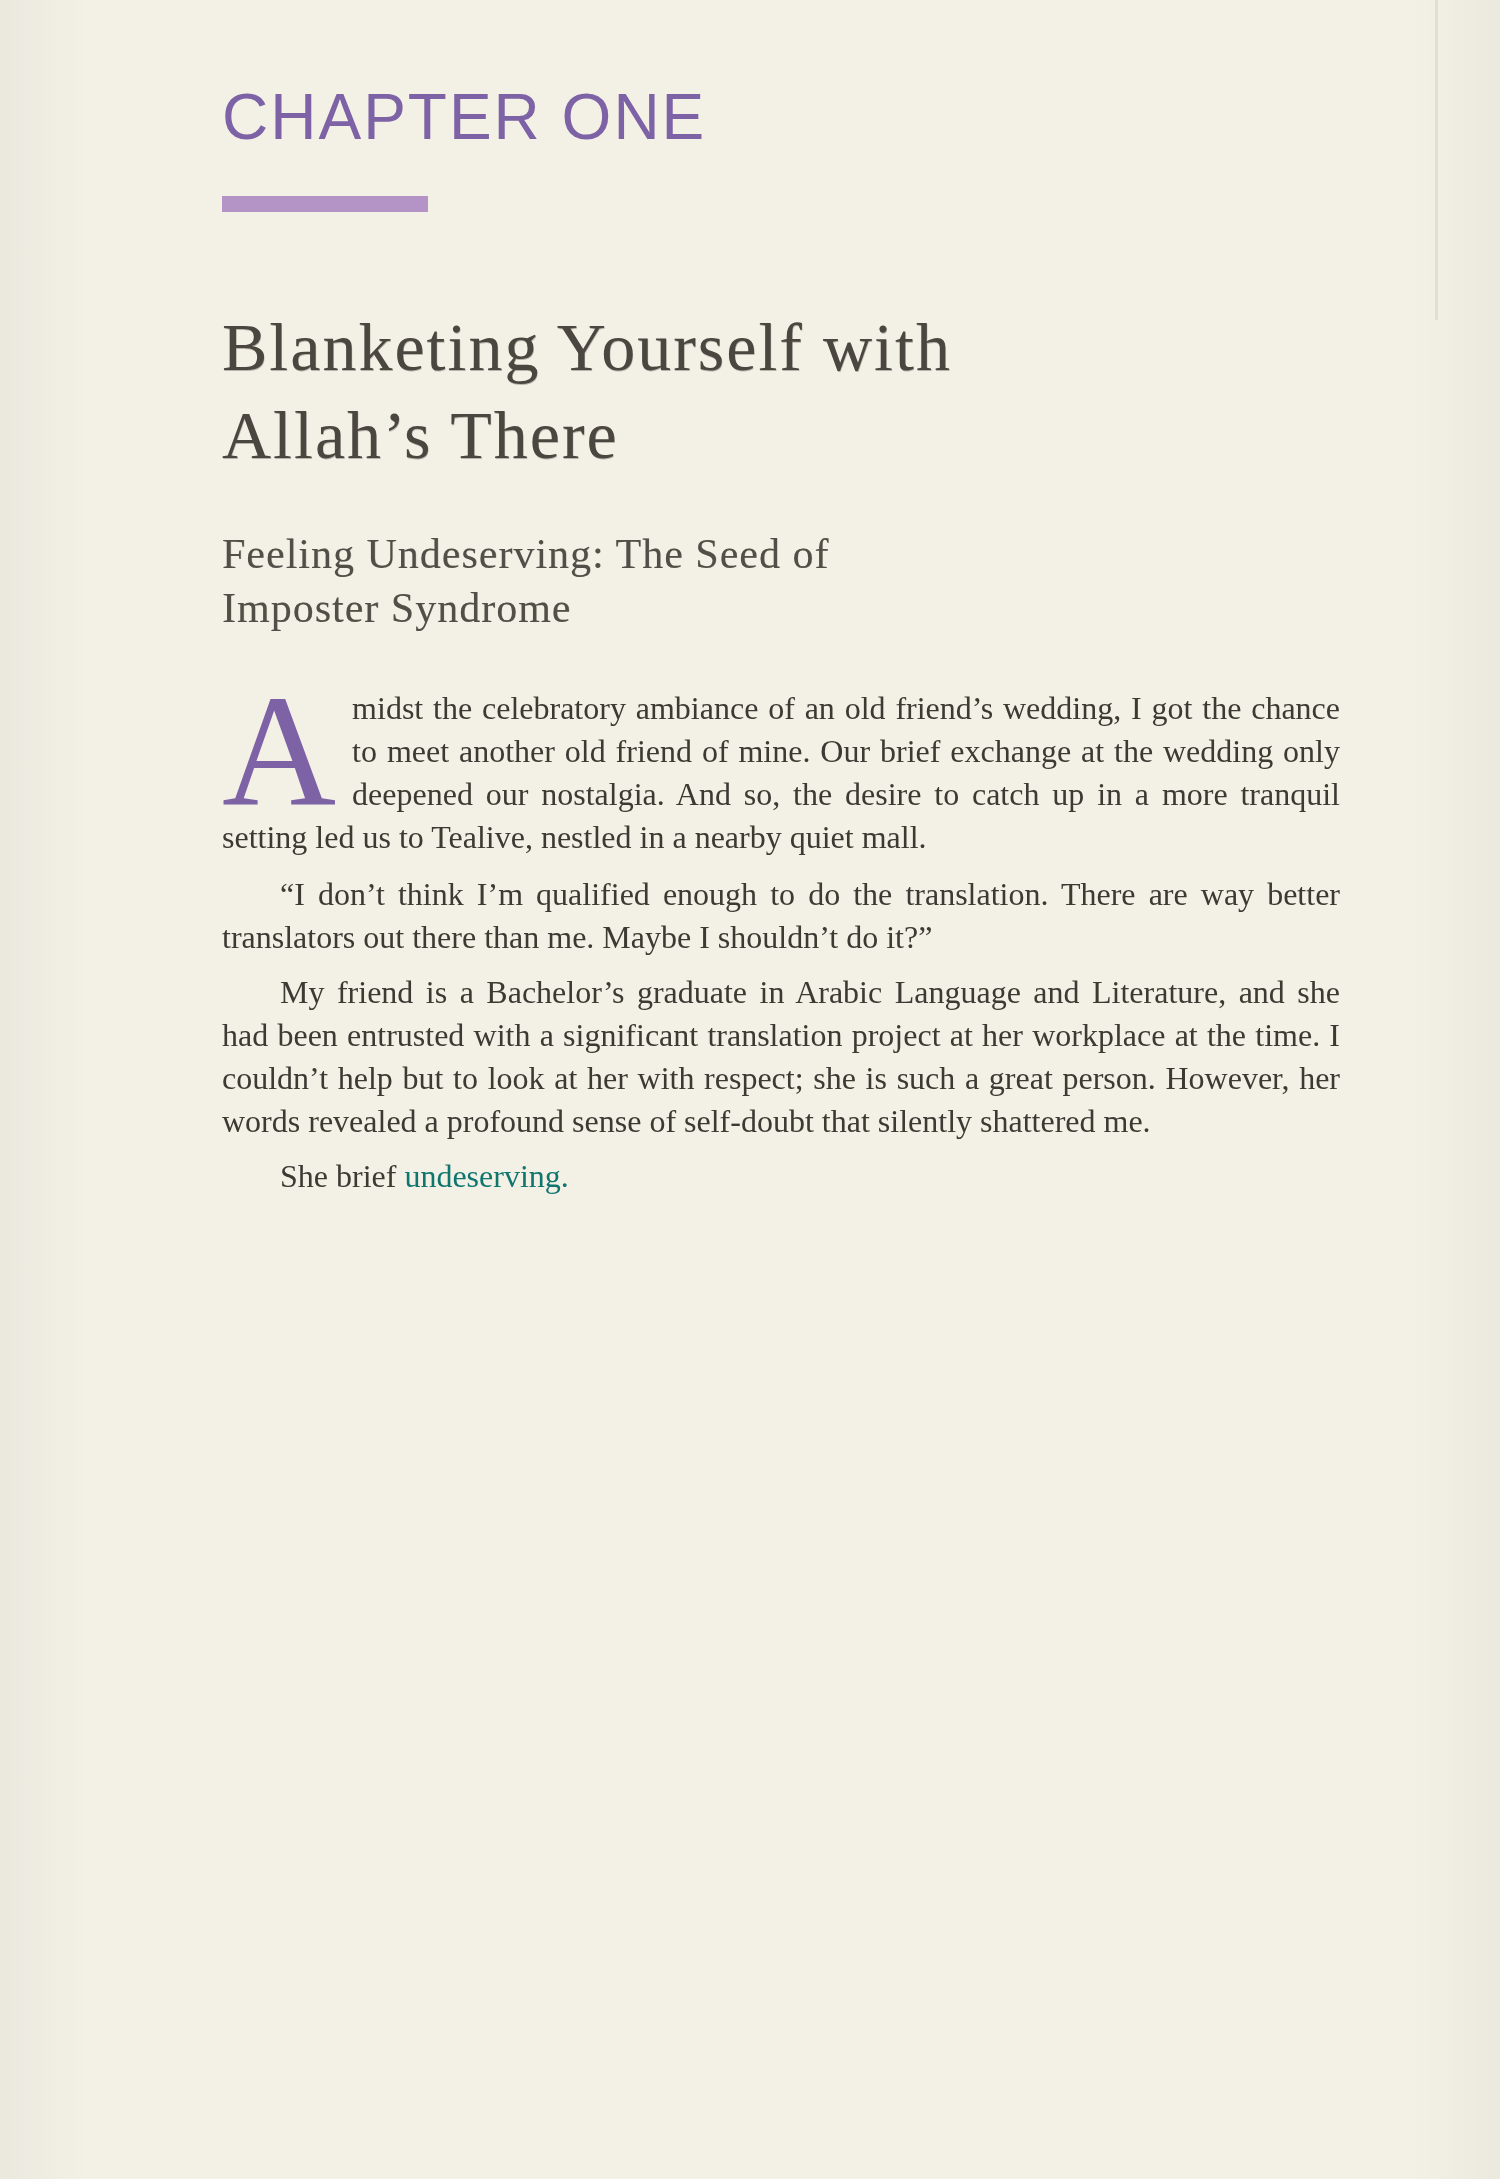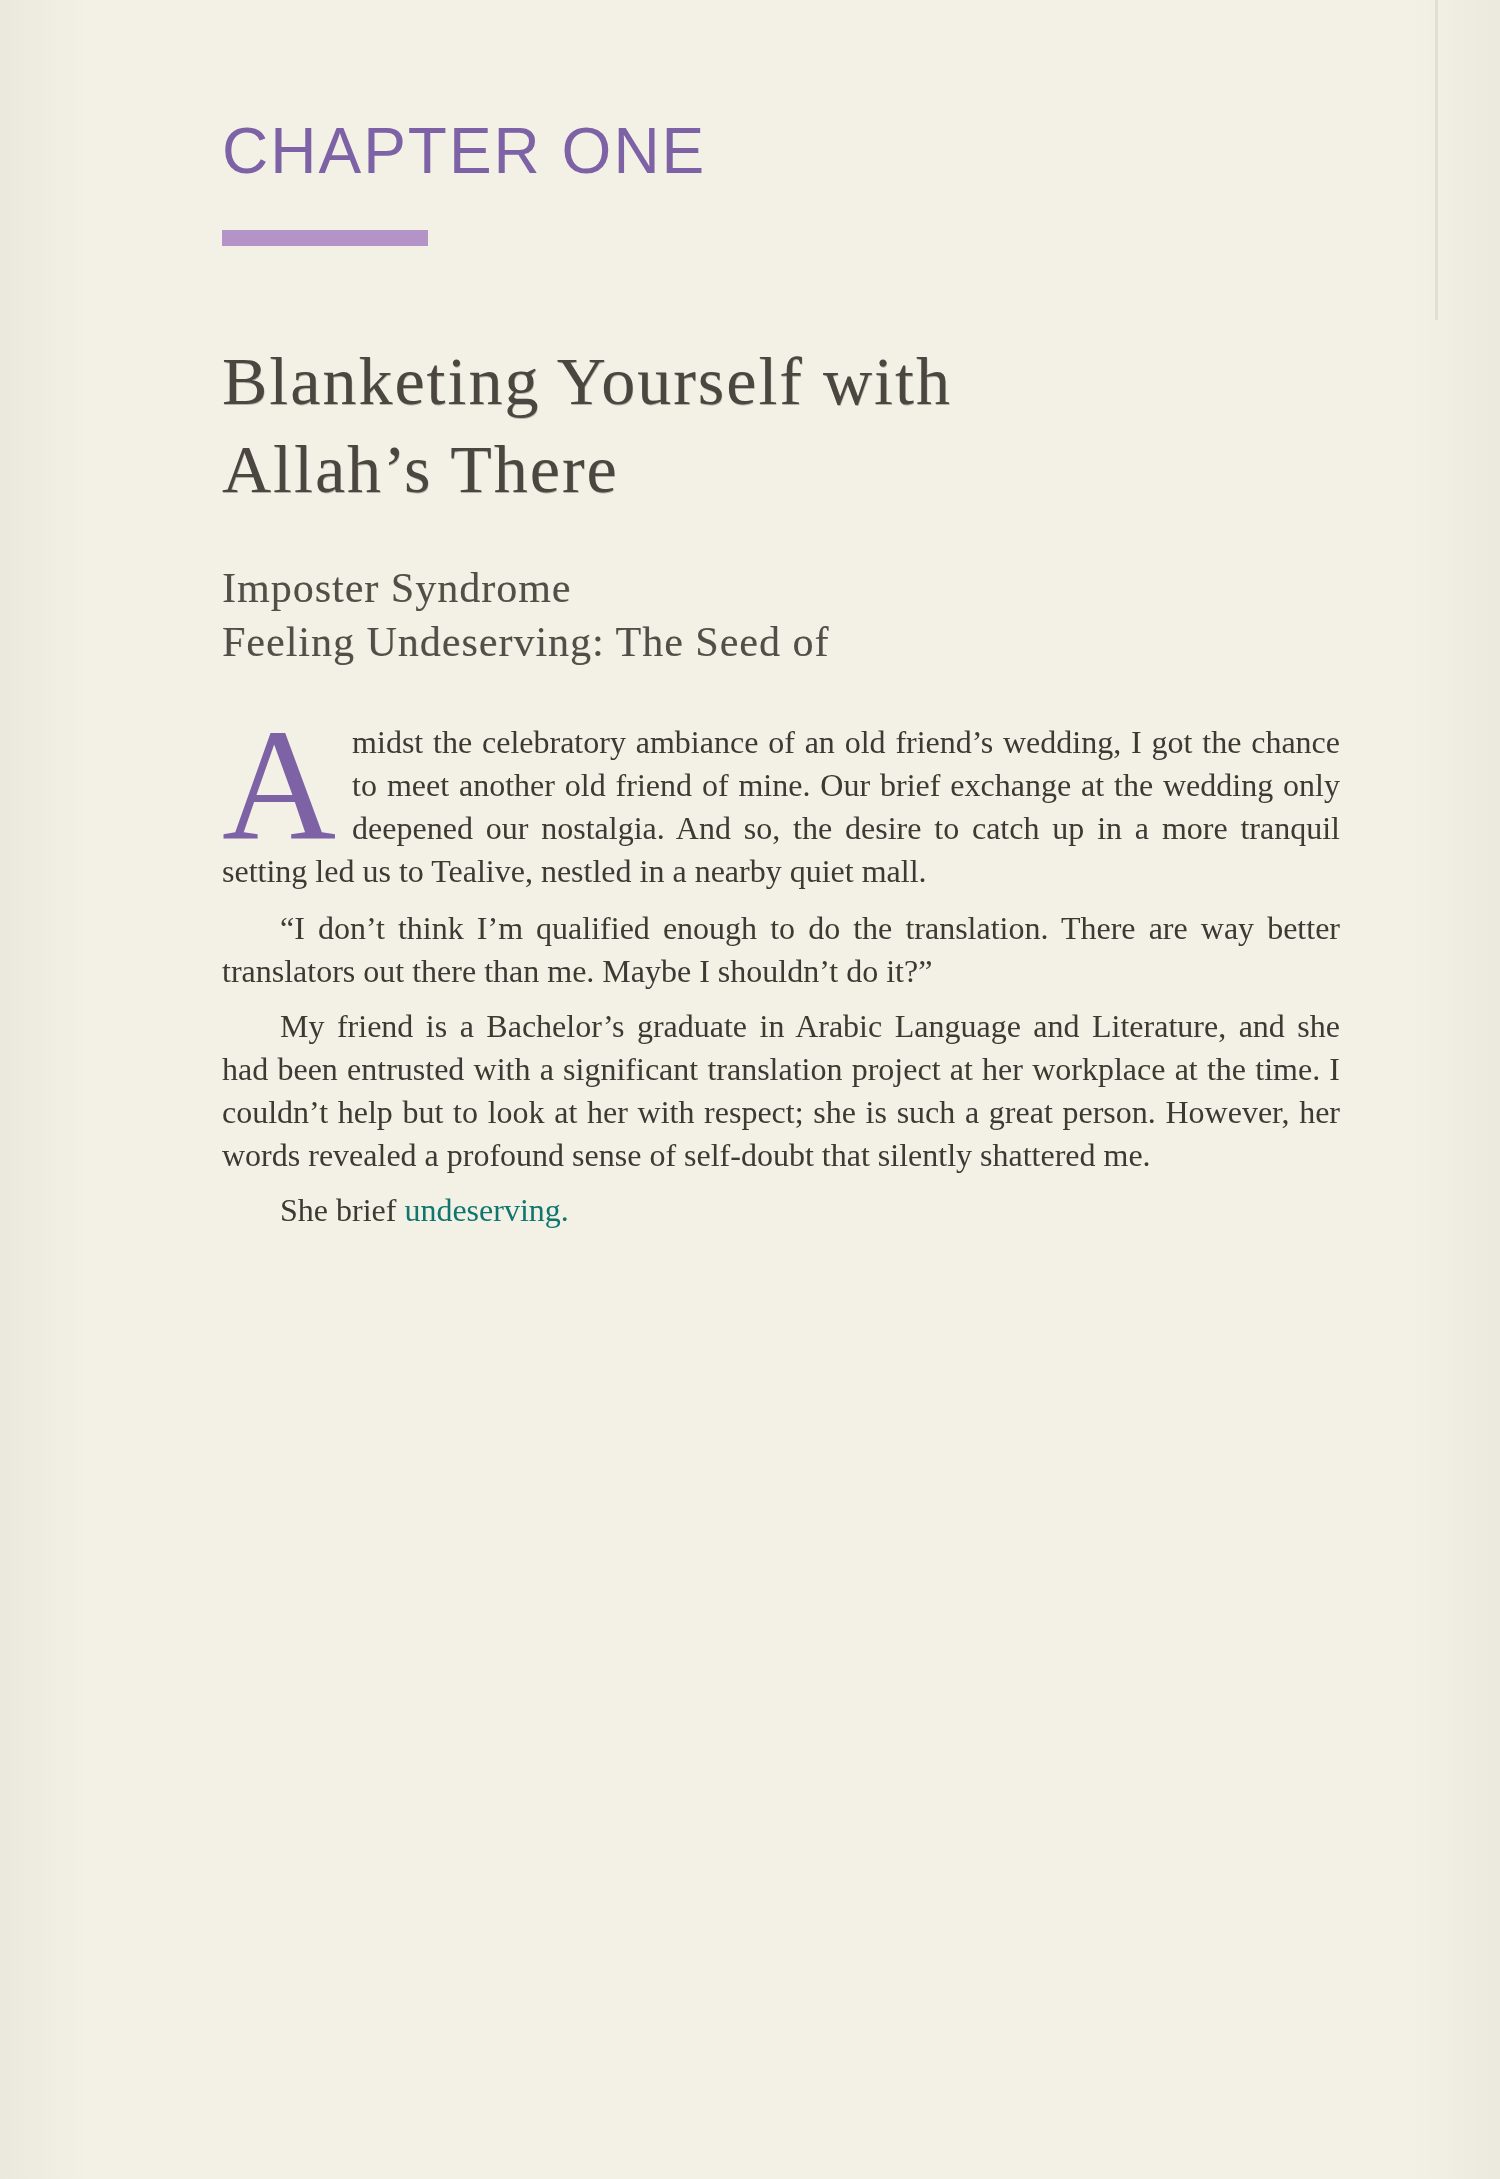--- a/index.html
+++ b/index.html
@@ -32,21 +32,21 @@
   }
 
   .content {
     position: absolute;
     left: 222px;
     top: 0;
     width: 1118px;
   }
 
   .chapter-heading {
-    margin-top: 114px;
+    margin-top: 80px;
     font-family: "Liberation Sans", sans-serif;
     font-size: 64px;
     font-weight: normal;
     color: #7d62a6;
     letter-spacing: 2px;
   }
 
   .accent-bar {
     margin-top: 42px;
     width: 206px;
@@ -107,22 +107,22 @@
     <div class="chapter-heading">CHAPTER ONE</div>
 
     <div class="accent-bar"></div>
 
     <div class="book-title">
       <div>Blanketing Yourself with</div>
       <div>Allah’s There</div>
     </div>
 
     <div class="subheading">
+      <div>Feeling Undeserving: The Seed of</div>
       <div>Imposter Syndrome</div>
-      <div>Feeling Undeserving: The Seed of</div>
     </div>
 
     <div class="body-text">
 
       <p class="para first">
         <span class="dropcap">A</span><span>midst the celebratory ambiance of an old friend’s wedding, I got the chance to meet another old friend of mine. Our brief exchange at the wedding only deepened our nostalgia. And so, the desire to catch up in a more tranquil setting led us to Tealive, nestled in a nearby quiet mall.</span>
       </p>
 
       <p class="para indent">“I don’t think I’m qualified enough to do the translation. There are way better translators out there than me. Maybe I shouldn’t do it?”</p>
 

